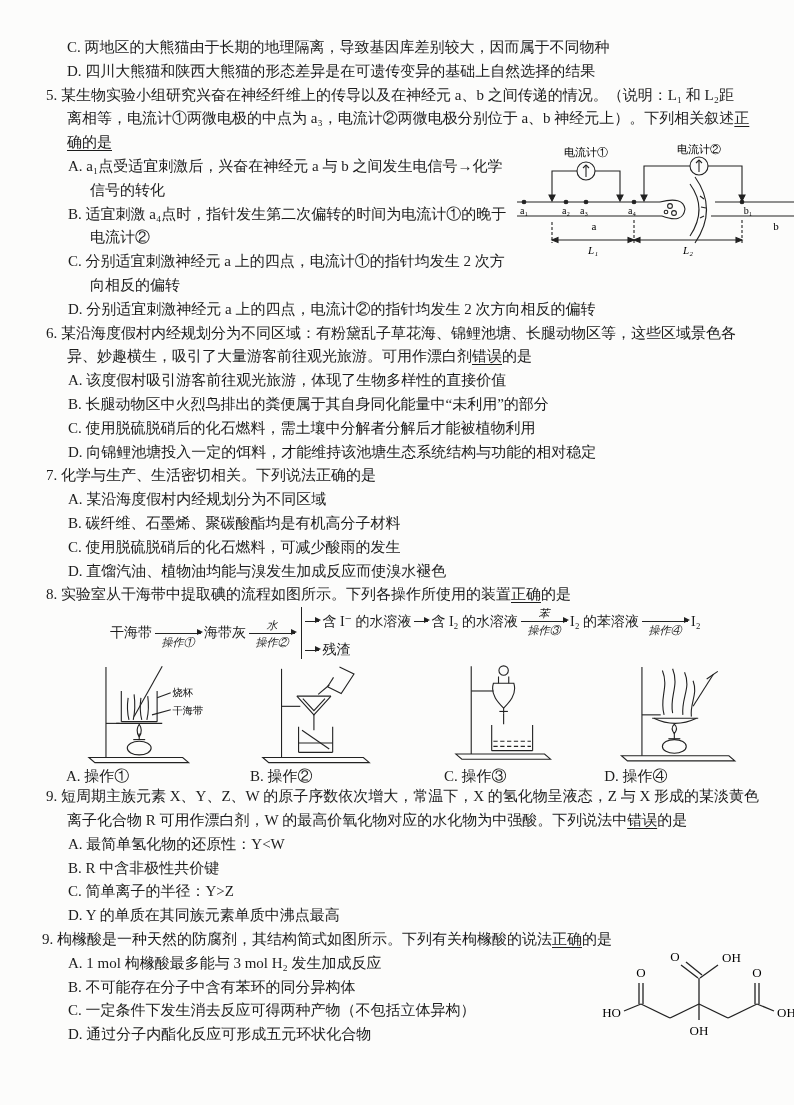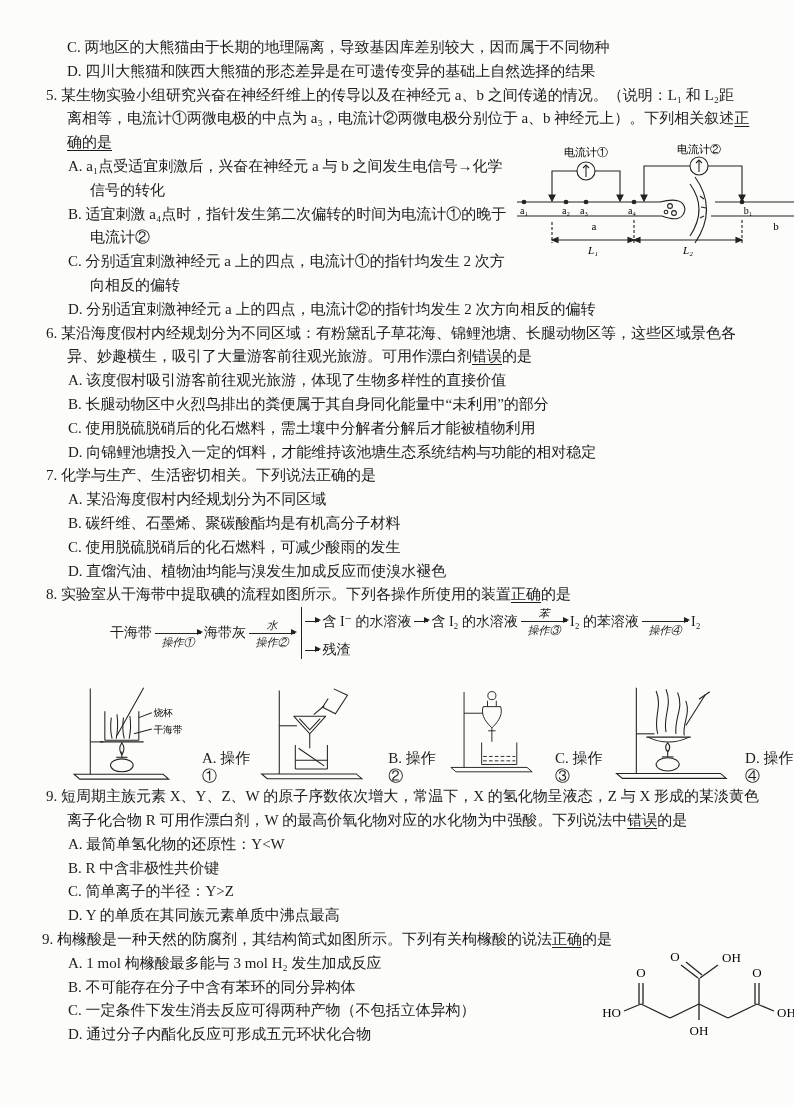--- a/index.html
+++ b/index.html
@@ -25,21 +25,21 @@
        margin:0 3px;vertical-align:middle}
   .sar::after{content:"";position:absolute;right:-2px;top:-3.6px;
        border-left:6px solid #222;border-top:3.6px solid transparent;border-bottom:3.6px solid transparent}
   .split{display:inline-flex;margin-left:3px}
   .sbar{width:1.4px;align-self:stretch;background:#222}
   .srows{display:flex;flex-direction:column;gap:5px}
   .srow{display:flex;align-items:center;white-space:nowrap}
 
   
   .appblock{display:flex;padding-left:20px;height:126px}
-  .app{display:flex;flex-direction:row;align-items:flex-end;justify-content:flex-end}
+  .app{display:flex;flex-direction:column;align-items:flex-start;justify-content:flex-end}
   .app svg{display:block}
   .applab{font-size:15px;line-height:18px;margin-top:1px}
   .wA{width:186px}.wB{width:196px}.wC{width:162px}.wD{width:200px}
 
   .fig5{position:absolute;left:468px;top:108px}
   .fig10{position:absolute;left:550px;top:910px}
   .footer{position:absolute;left:0;top:1056px;width:794px;text-align:center;
           font-weight:bold;font-size:15.5px}
   svg text{font-family:"Liberation Serif","DejaVu Serif",serif}
 </style>

